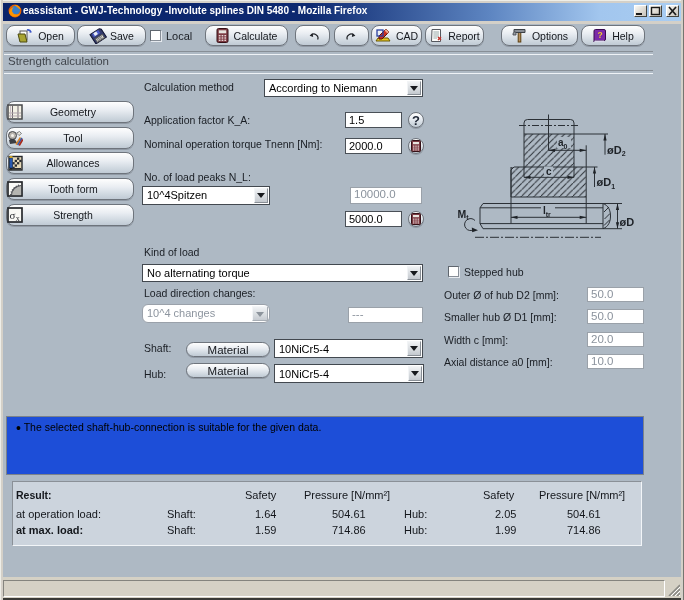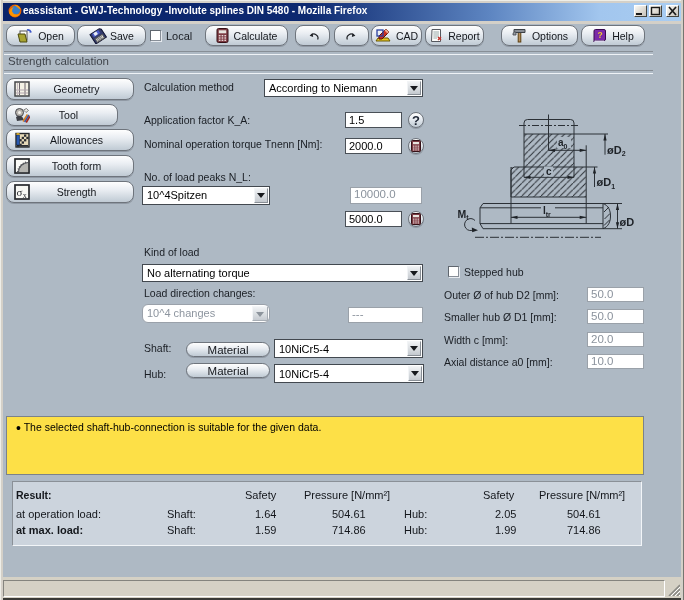--- a/index.html
+++ b/index.html
@@ -25,21 +25,21 @@
 .dd .t{position:absolute;left:4px;top:2px;white-space:nowrap;}
 .dd .a{position:absolute;right:1px;top:1px;bottom:1px;width:14px;border:1px solid #898f96;border-top-color:#f2f4f6;border-left-color:#f2f4f6;background:linear-gradient(180deg,#f0f2f4,#d6dade 60%,#c4c9cf);box-sizing:border-box;}
 .dd .a:after{content:"";position:absolute;left:2px;top:4px;border-left:4.5px solid transparent;border-right:4.5px solid transparent;border-top:5px solid #17191d;}
 .ddd{position:absolute;box-sizing:border-box;background:#fff;border:1px solid #9aa1aa;font-size:11px;color:#8d959f;}
 .ddd .t{position:absolute;left:4px;top:2px;white-space:nowrap;}
 .ddd .a{position:absolute;right:1px;top:1px;bottom:1px;width:16px;border:1px solid #a8aeb5;border-top-color:#f4f6f8;border-left-color:#f4f6f8;background:linear-gradient(180deg,#f0f2f4,#d8dce0 60%,#c6cbd1);box-sizing:border-box;}
 .ddd .a:after{content:"";position:absolute;left:3px;top:5px;border-left:4.5px solid transparent;border-right:4.5px solid transparent;border-top:5px solid #8d949c;}
 .cb{position:absolute;width:9px;height:9px;background:#fff;border:1px solid #888f98;border-top-color:#5f666e;border-left-color:#5f666e;box-shadow:1px 1px 0 #e6eaef;box-sizing:content-box;}
 .etch{position:absolute;height:2px;border-top:1px solid #878e96;border-bottom:1px solid #eef2f6;box-sizing:content-box;}
 .rl{position:absolute;font-size:11px;color:#14171c;white-space:nowrap;}
-.sb{justify-content:flex-start !important;padding-left:7px;}
+.sb{justify-content:flex-start !important;margin-top:23px;}
 .sb .ic{flex:0 0 auto;}
 .sb .ct{flex:1;text-align:center;margin-right:10px;}
 </style>
 </head>
 <body>
 <div id="win">
   <div id="ftop"></div>
   <div id="title">
     <svg style="position:absolute;left:5px;top:1px;" width="14" height="14" viewBox="0 0 14 14">
       <circle cx="7" cy="7" r="6.4" fill="#e66000"></circle>
@@ -167,21 +167,21 @@
     <svg class="ic" width="16" height="16" viewBox="0 0 16 16">
       <rect x="1" y="1" width="14" height="14" fill="#f4f2e6" stroke="#45474a" stroke-width="1.5"></rect>
       <line x1="5.5" y1="2" x2="5.5" y2="14" stroke="#6a636a" stroke-width="1"></line>
       <line x1="11" y1="2" x2="11" y2="14" stroke="#6a636a" stroke-width="1"></line>
       <line x1="2" y1="9" x2="14" y2="9" stroke="#b0a4ac" stroke-width="1"></line>
       <line x1="2" y1="12" x2="14" y2="12" stroke="#b0a4ac" stroke-width="1"></line>
       <line x1="3.5" y1="2" x2="3.5" y2="14" stroke="#c8bcc4" stroke-width="1"></line>
     </svg>
       <span class="ct">Geometry</span>
   </div>
-  <div class="btn sb" style="left:6px;top:104px;width:112px;height:22px;">
+  <div class="btn sb" style="left:6px;top:104px;width:128px;height:22px;">
     <svg class="ic" width="16" height="16" viewBox="0 0 16 16">
       <circle cx="5.5" cy="5.5" r="4" fill="#b8b4ae" stroke="#45474c"></circle>
       <circle cx="5.5" cy="5.5" r="1.5" fill="#f4f2ec"></circle>
       <path d="M2 10 Q5 8 8 9.5 L10 13 L3 14 Z" fill="#3c3e44"></path>
       <g stroke-width="1.6">
         <line x1="9" y1="14.5" x2="13.5" y2="7.5" stroke="#d88020"></line>
         <line x1="10.6" y1="15" x2="15" y2="8" stroke="#3858a8"></line>
         <line x1="12.2" y1="15.5" x2="15.8" y2="9.5" stroke="#a82818"></line>
       </g>
       <path d="M9.5 3 l3 -1.5 2 2 -2.5 2 z" fill="#e8e6e0" stroke="#55575c" stroke-width=".7"></path>
@@ -401,21 +401,21 @@
       <polygon points="172.5,128.7 170.9,122.2 174.1,122.2"></polygon>
       <polygon points="33,130.2 26.8,127.6 27.2,132.2"></polygon>
 
       <text x="162" y="53.5" font-size="11">øD<tspan dy="2.5" font-size="7">2</tspan></text>
       <text x="151.5" y="86" font-size="11">øD<tspan dy="2.5" font-size="7">1</tspan></text>
       <text x="174.5" y="126" font-size="11">øD</text>
       <text x="12.5" y="117.5" font-size="10.5">M<tspan dy="2.5" font-size="7">t</tspan></text>
     </g>
   </svg>
 
-  <div style="position:absolute;left:6px;top:416px;width:638px;height:59px;background:#fde047;border:1px solid #7b828a;box-sizing:border-box;">
+  <div style="position:absolute;left:6px;top:416px;width:638px;height:59px;background:#1d4ed8;border:1px solid #7b828a;box-sizing:border-box;">
     <div style="position:absolute;left:9px;top:4px;font-size:10.5px;color:#000;"><span style="font-size:14px;line-height:10px;vertical-align:-1.5px;">•</span> The selected shaft-hub-connection is suitable for the given data.</div>
   </div>
 
   <div id="results" style="position:absolute;left:12px;top:481px;width:630px;height:65px;background:#ccd4dd;border:1px solid #8a9097;border-right-color:#f2f5f8;border-bottom-color:#f2f5f8;box-sizing:border-box;">
     <div class="rl" style="left:3px;top:7px;font-weight:bold;font-size:10.5px;">Result:</div>
     <div class="rl" style="left:232px;top:7px;">Safety</div>
     <div class="rl" style="left:291px;top:7px;">Pressure [N/mm²]</div>
     <div class="rl" style="left:470px;top:7px;">Safety</div>
     <div class="rl" style="left:526px;top:7px;">Pressure [N/mm²]</div>
     <div class="rl" style="left:3px;top:26px;">at operation load:</div>

